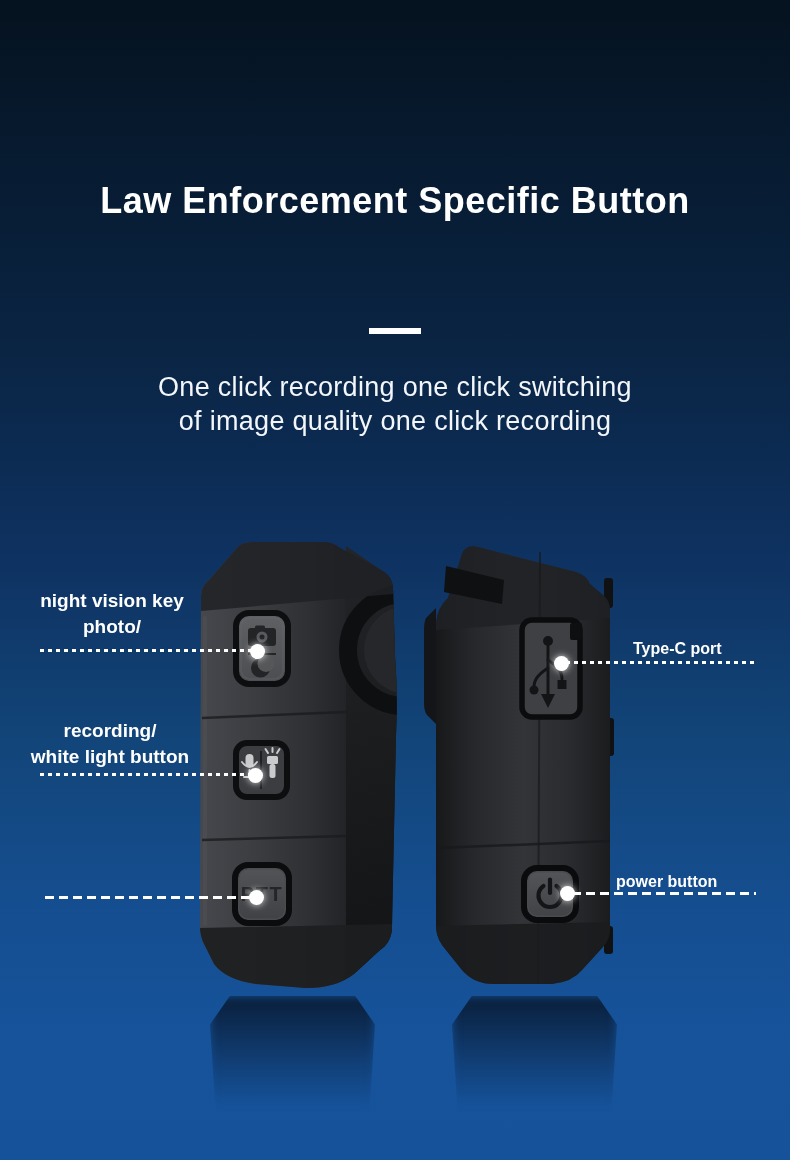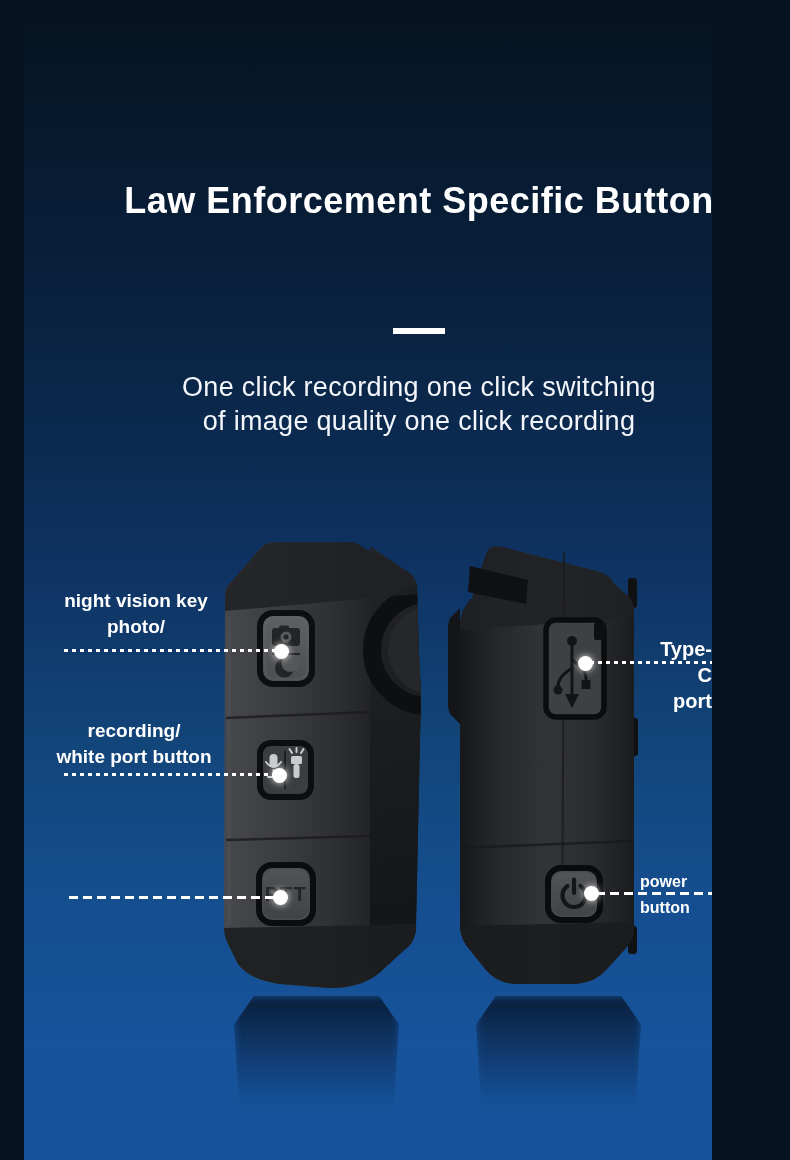--- a/index.html
+++ b/index.html
@@ -1,33 +1,32 @@
 <!DOCTYPE html>
 <html><head>
 <meta charset="utf-8">
 <style>
   html,body{margin:0;padding:0;background:#05121f;}
   .stage{
-    position:relative;width:688px;height:1160px;overflow:hidden;
+    position:relative;width:790px;height:1160px;overflow:hidden;
     font-family:"Liberation Sans",sans-serif;
     background:linear-gradient(180deg,
       #05121f 0%, #071b31 14%, #0a2443 30%, #0e3261 48%,
       #124579 64%, #154e90 78%, #16539b 90%, #15529a 100%);
-    margin-left:24px;
   }
   .title{position:absolute;left:0;top:176px;width:790px;text-align:center;
     color:#ffffff;font-size:36px;line-height:50px;font-weight:700;letter-spacing:.5px;}
   .divider{position:absolute;left:369px;top:328px;width:52px;height:6px;background:#ffffff;}
   .subtitle{position:absolute;left:0;top:370px;width:790px;text-align:center;
     color:#f3f6fa;font-size:27px;line-height:34px;font-weight:400;letter-spacing:.3px;}
   .callout{position:absolute;color:#ffffff;font-weight:700;font-size:19px;line-height:26px;text-align:center;}
   .callout-photo{left:10px;top:588px;width:204px;}
   .callout-recording{left:6px;top:718px;width:208px;}
   .callout-image{left:8px;top:841px;width:204px;}
-  .callout-typec{left:633px;top:636px;font-size:20px;text-align:right;}
+  .callout-typec{left:633px;top:636px;font-size:16px;text-align:right;}
   .callout-power{left:616px;top:869px;font-size:16px;text-align:left;}
   .leader{position:absolute;height:3px;}
   .leader.dotted{background:repeating-linear-gradient(90deg,#ffffff 0px,#ffffff 4px,transparent 4px,transparent 8px);}
   .leader.dashed{background:repeating-linear-gradient(90deg,#ffffff 0px,#ffffff 9px,transparent 9px,transparent 14px);}
   .leader-photo{left:40px;top:649px;width:212px;}
   .leader-recording{left:40px;top:773px;width:210px;}
   .leader-image{left:45px;top:896px;width:208px;}
   .leader-typec{left:566px;top:661px;width:190px;}
   .leader-power{left:572px;top:892px;width:184px;}
   .dot{position:absolute;width:15px;height:15px;border-radius:50%;background:#ffffff;
@@ -197,21 +196,21 @@
       </g>
     </g>
   </svg>
 
   <div class="callout callout-photo">
     <div>night vision key</div>
     <div>photo/</div>
   </div>
   <div class="callout callout-recording">
     <div>recording/</div>
-    <div>white port button</div>
+    <div>white light button</div>
   </div>
   <div class="callout callout-typec">Type-C port</div>
   <div class="callout callout-power">power button</div>
 
   <div class="leader dotted leader-photo"></div>
   <div class="leader dotted leader-recording"></div>
   <div class="leader dashed leader-image"></div>
   <div class="leader dotted leader-typec"></div>
   <div class="leader dashed leader-power"></div>
 

